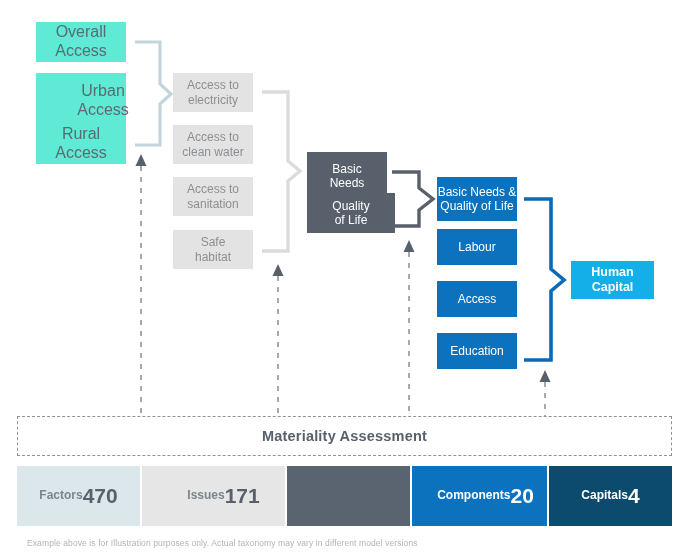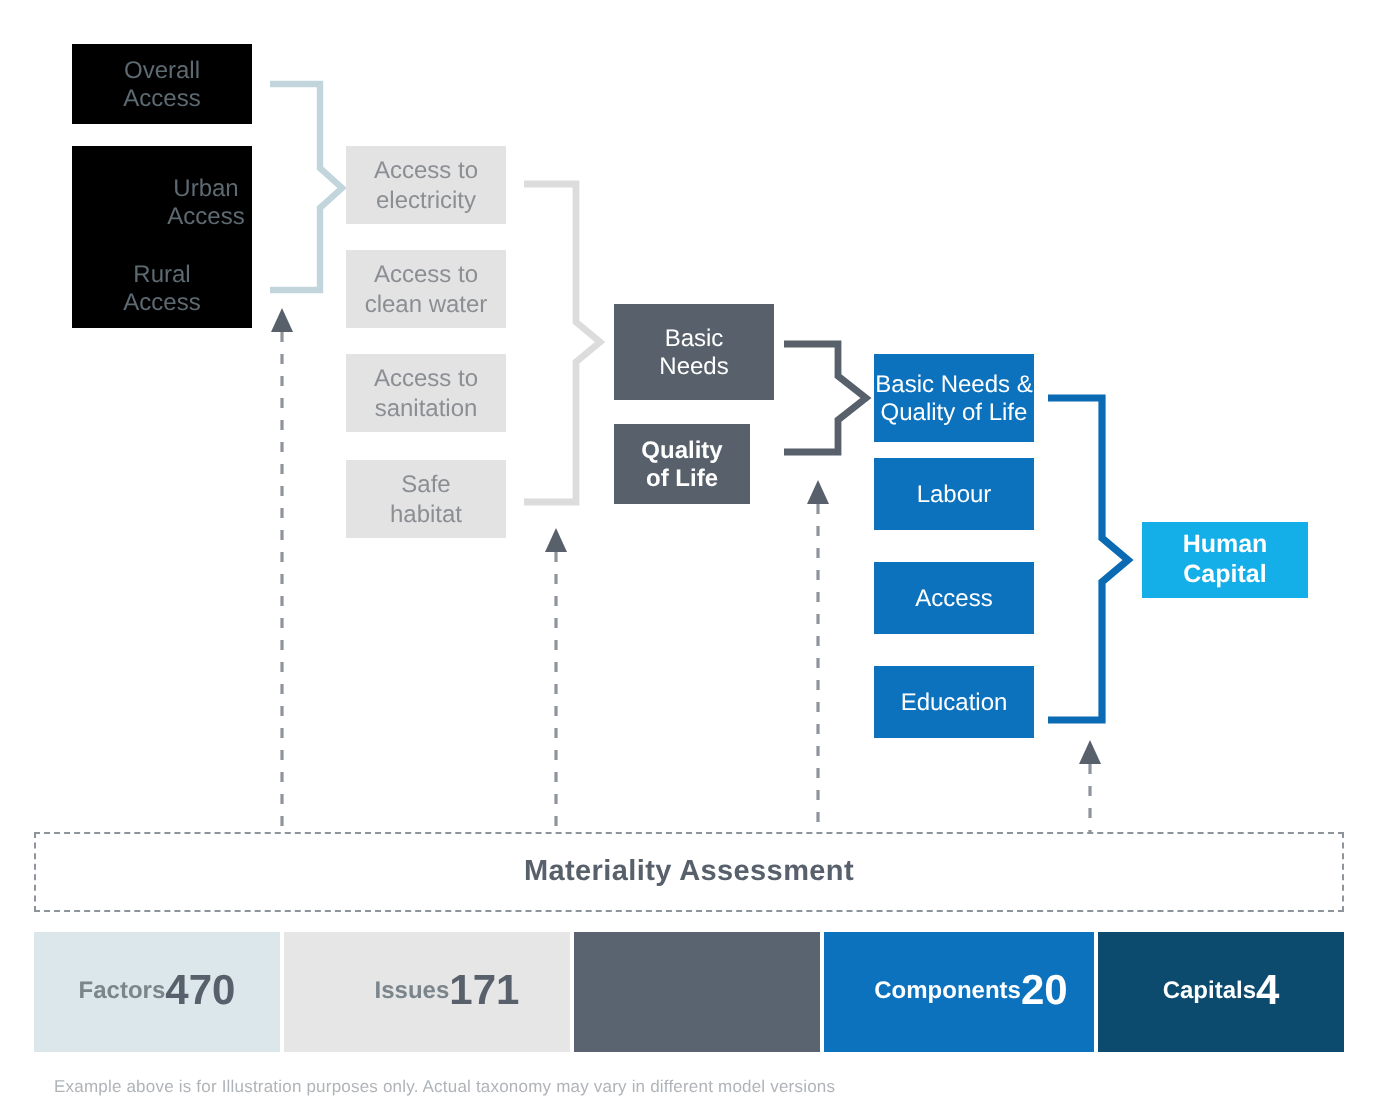--- a/index.html
+++ b/index.html
@@ -12,21 +12,21 @@
 
   
   .node{
     position:absolute;display:flex;align-items:center;justify-content:center;
     text-align:center;line-height:1.18;box-sizing:border-box;
     white-space:pre-line;
   }
 
   
   .lvl1{
-    background:#000000;color:#5d6a72;font-size:12px;
+    background:#5eead4;color:#5d6a72;font-size:16px;
   }
   
   .lvl2{
     background:#e3e3e3;color:#8b8f93;font-size:12px;
   }
   
   .lvl3{
     background:#58616b;color:#ffffff;font-size:12px;
   }
   
@@ -113,21 +113,21 @@
 electricity</div>
   <div class="node lvl2" style="left:173px;top:125px;width:80px;height:39px;">Access to
 clean water</div>
   <div class="node lvl2" style="left:173px;top:177px;width:80px;height:39px;">Access to
 sanitation</div>
   <div class="node lvl2" style="left:173px;top:230px;width:80px;height:39px;">Safe
 habitat</div>
 
   <div class="node lvl3" style="left:307px;top:152px;width:80px;height:48px;">Basic
 Needs</div>
-  <div class="node lvl3" style="left:307px;top:212px;width:68px;height:40px;font-weight:bold;">Quality
+  <div class="node lvl3" style="left:307px;top:193px;width:88px;height:40px;">Quality
 of Life</div>
 
   <div class="node lvl4" style="left:437px;top:177px;width:80px;height:44px;">Basic Needs &amp;
 Quality of Life</div>
   <div class="node lvl4" style="left:437px;top:229px;width:80px;height:36px;">Labour</div>
   <div class="node lvl4" style="left:437px;top:281px;width:80px;height:36px;">Access</div>
   <div class="node lvl4" style="left:437px;top:333px;width:80px;height:36px;">Education</div>
 
   <div class="node lvl5" style="left:571px;top:261px;width:83px;height:38px;">Human
 Capital</div>

